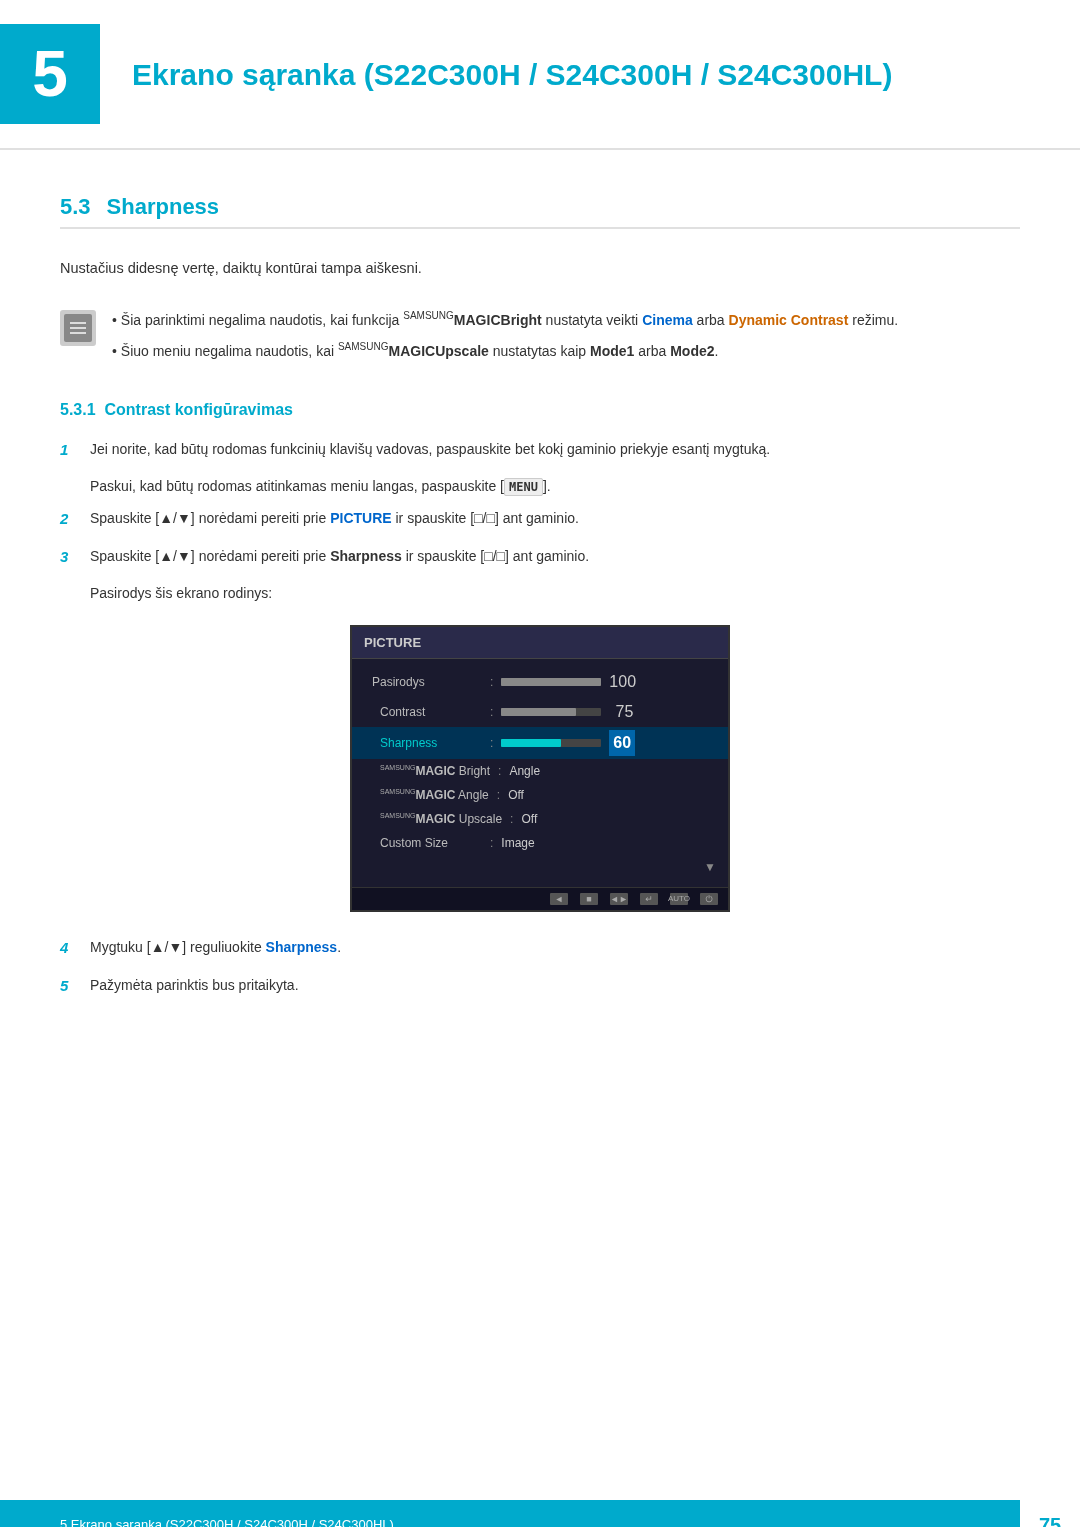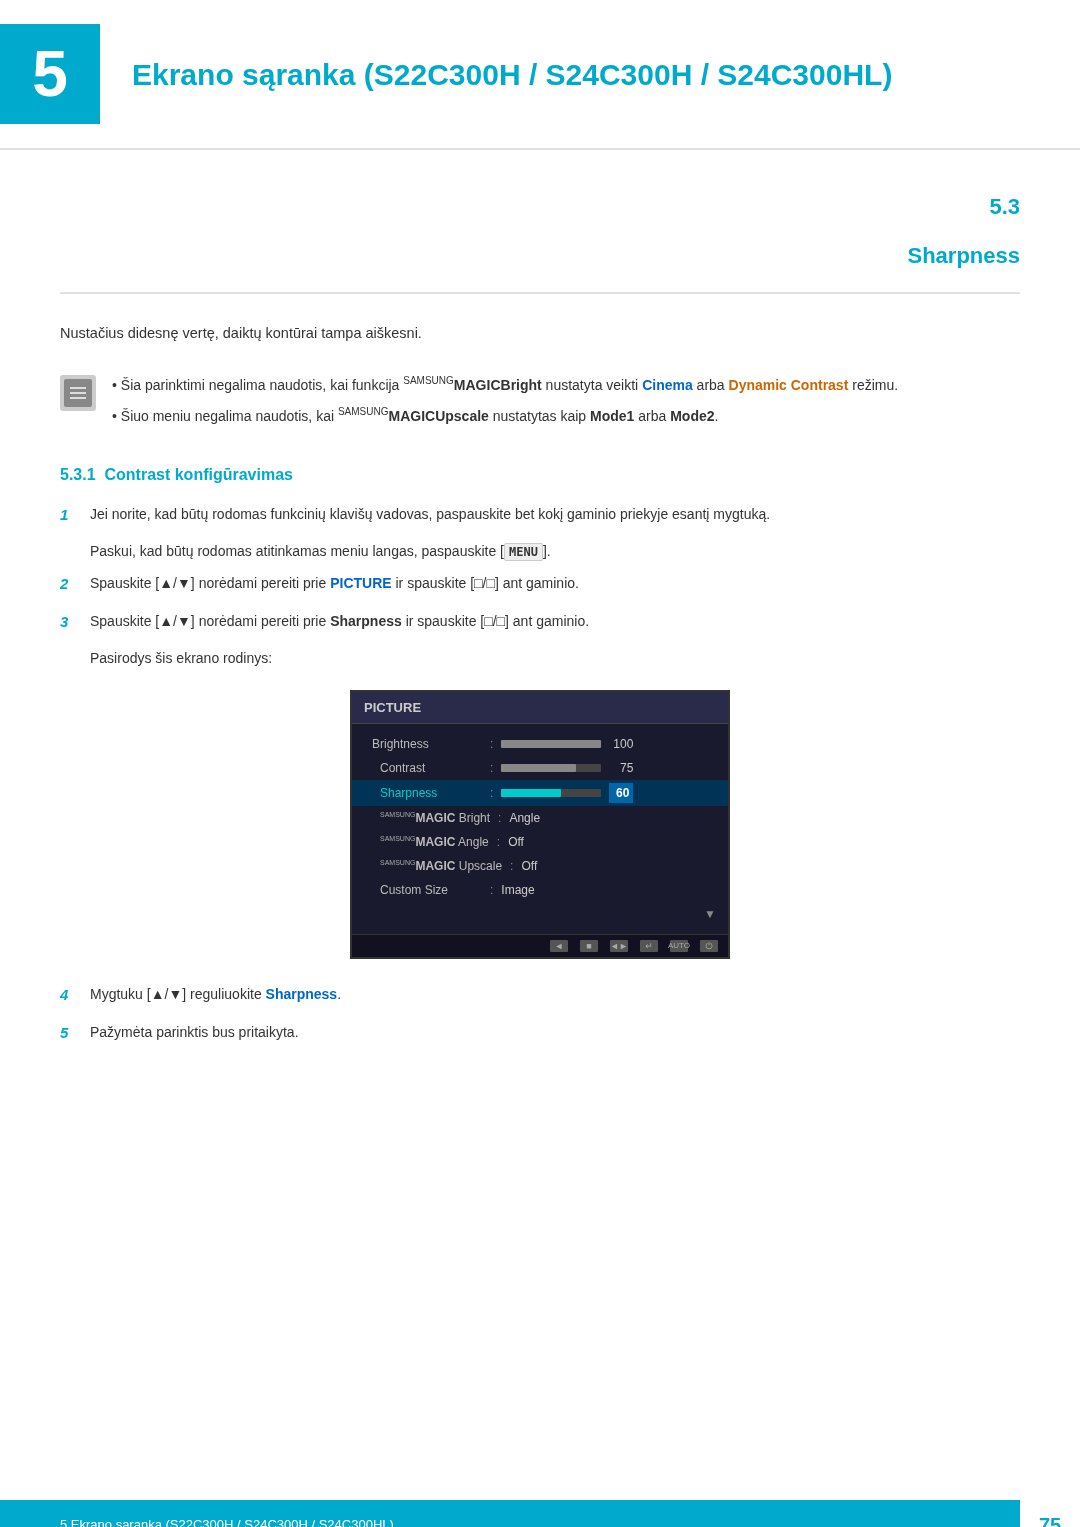--- a/index.html
+++ b/index.html
@@ -50,23 +50,22 @@
       padding: 40px 60px 80px 60px;
       min-height: 1400px;
     }
 
     
     .section-heading {
       display: flex;
       align-items: flex-end;
       gap: 16px;
       margin-bottom: 28px;
-      padding-bottom: 20px;
+      padding-bottom: 4px;
       border-bottom: 2px solid #e0e0e0;
-      flex-direction: column;
     }
     .section-number {
       color: #00aacc;
       font-size: 22px;
       font-weight: bold;
     }
     .section-title {
       color: #00aacc;
       font-size: 22px;
       font-weight: bold;
@@ -262,21 +261,21 @@
     .osd-bar-fill {
       height: 100%;
       background: #888;
       border-radius: 1px;
     }
     .osd-bar-fill.teal {
       background: #00cccc;
     }
     .osd-value {
       color: #ccc;
-      font-size: 12px;
+      font-size: 16px;
       min-width: 24px;
       text-align: right;
     }
     .osd-value.highlighted-val {
       background: #0066aa;
       color: #fff;
       padding: 1px 4px;
       font-weight: bold;
     }
     .osd-text-val {
@@ -418,21 +417,21 @@
     </li>
     <div class="step-subtext">Pasirodys šis ekrano rodinys:</div>
 
   </ol>
 
   <div class="osd-container">
     <div class="osd-header">PICTURE</div>
     <div class="osd-body">
 
       <div class="osd-row">
-        <span class="osd-row-label">Brightness</span>
+        <span class="osd-row-label">Pasirodys</span>
         <span class="osd-row-colon">:</span>
         <div class="osd-bar-container">
           <div class="osd-bar">
             <div class="osd-bar-fill" style="width:100%"></div>
           </div>
           <span class="osd-value">100</span>
         </div>
       </div>
 
       <div class="osd-row">

